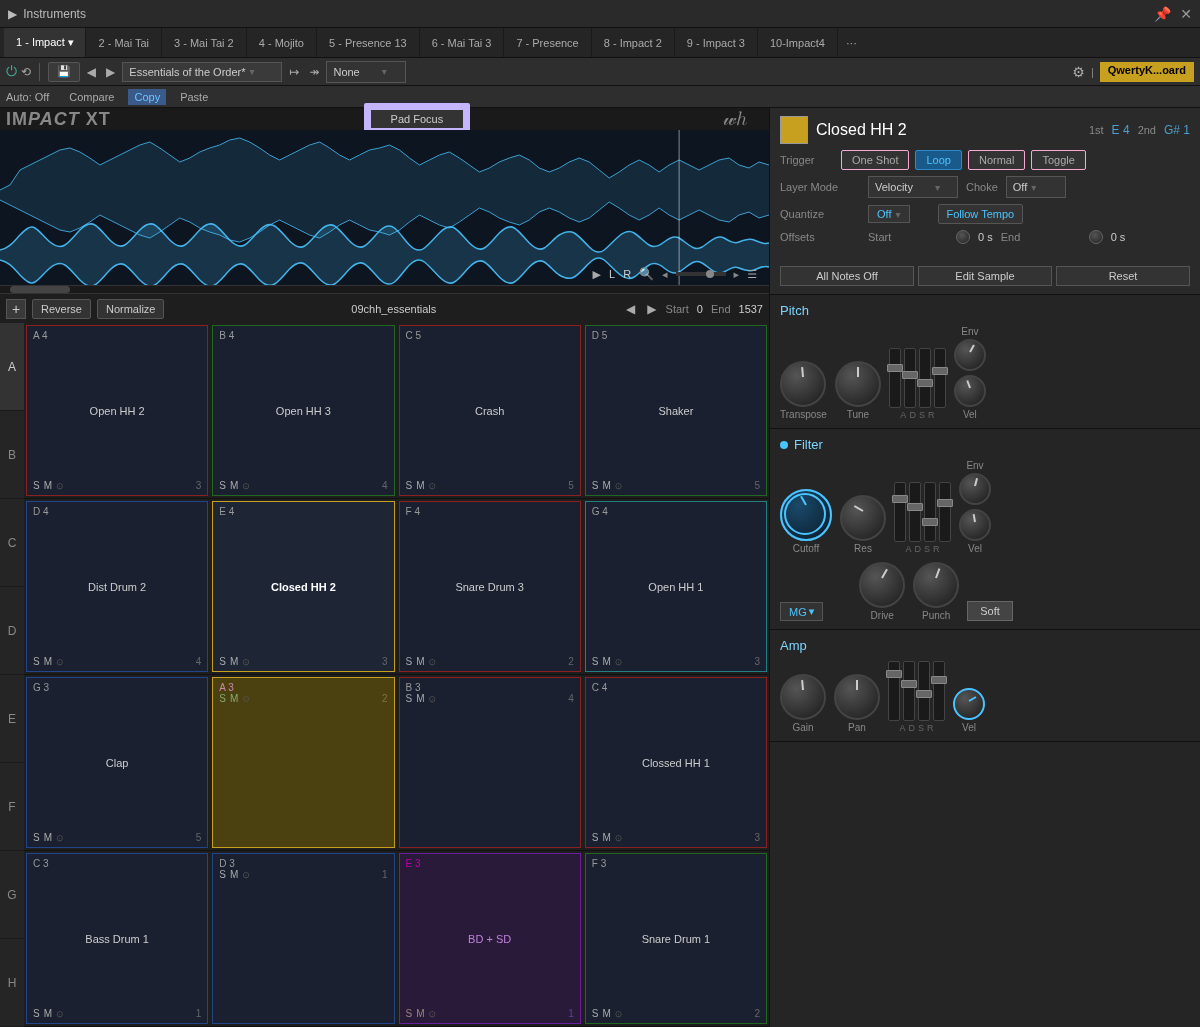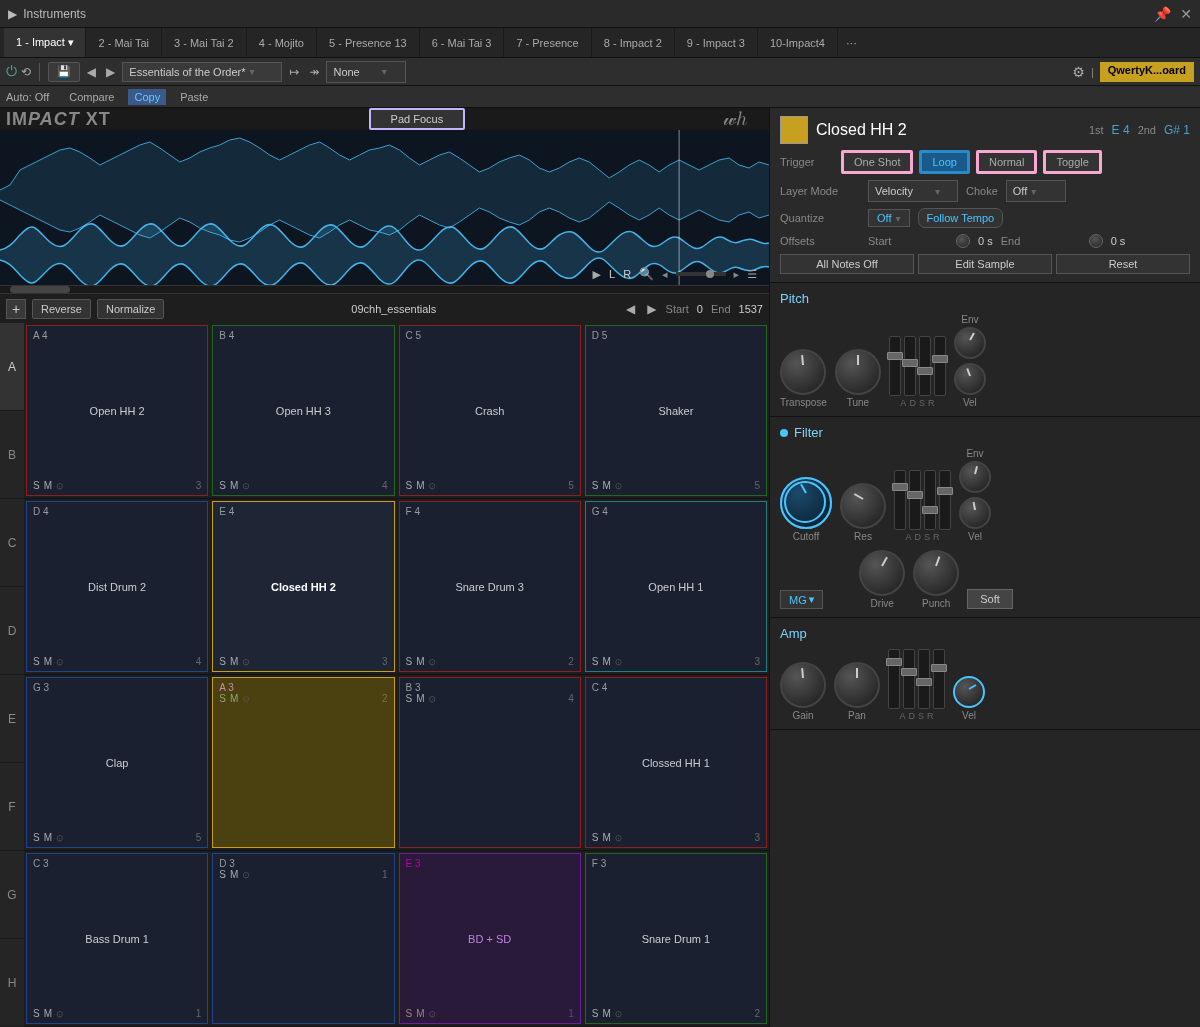--- a/index.html
+++ b/index.html
@@ -130,21 +130,21 @@
       align-items: center;
       justify-content: space-between;
       padding: 2px 6px;
       background: #1a1a1a;
       height: 22px;
     }
     .impact-xt-title { font-size: 18px; font-weight: bold; color: #fff; letter-spacing: 1px; }
     .impact-xt-title span { color: #888; }
     .pad-focus-btn {
       background: #333;
-      border: 2px solid #c4b5fd;
+      border: 7px solid #c4b5fd;
       color: #ccc;
       padding: 3px 20px;
       font-size: 11px;
       cursor: pointer;
       border-radius: 2px;
     }
     .ps-logo { color: #aaa; font-size: 16px; }
 
     .waveform-canvas {
       width: 100%;
@@ -294,21 +294,21 @@
 
     .trigger-row {
       display: flex;
       align-items: center;
       gap: 6px;
       margin-bottom: 6px;
     }
     .trigger-label { color: #888; font-size: 11px; width: 55px; }
     .trigger-btn {
       background: #333;
-      border: 3px solid #f9a8d4;
+      border: 1px solid #f9a8d4;
       color: #aaa;
       padding: 3px 10px;
       font-size: 11px;
       cursor: pointer;
       border-radius: 2px;
     }
     .trigger-btn.active { background: #1a5a8a; color: #4ac4ff; border-color: #2a8acc; }
 
     .param-row {
       display: flex;
@@ -350,21 +350,21 @@
       display: flex;
       align-items: center;
       gap: 8px;
     }
     .offset-val { color: #ccc; font-size: 11px; display: flex; align-items: center; gap: 4px; }
     .offset-knob { width: 14px; height: 14px; background: radial-gradient(circle at 40% 35%, #555, #222); border-radius: 50%; border: 1px solid #666; display: inline-block; }
 
     .notes-off-row {
       display: flex;
       gap: 4px;
-      margin-top: 6px;
+      margin-top: 22px;
     }
     .notes-off-btn {
       background: #333;
       border: 1px solid #555;
       color: #ccc;
       padding: 3px 10px;
       font-size: 11px;
       cursor: pointer;
       flex: 1;
       text-align: center;
@@ -528,21 +528,22 @@
       cursor: pointer;
     }
 
     .follow-tempo-btn {
       background: #333;
       border: 1px solid #555;
       color: #4ac4ff;
       padding: 3px 8px;
       font-size: 11px;
       cursor: pointer;
-      border-radius: 7px;
+      border-radius: 2px;
+      margin-left: 20px;
     }
     .quantize-off {
       background: #333;
       border: 1px solid #555;
       color: #4ac4ff;
       padding: 2px 8px;
       font-size: 11px;
       cursor: pointer;
       display: flex;
       align-items: center;

